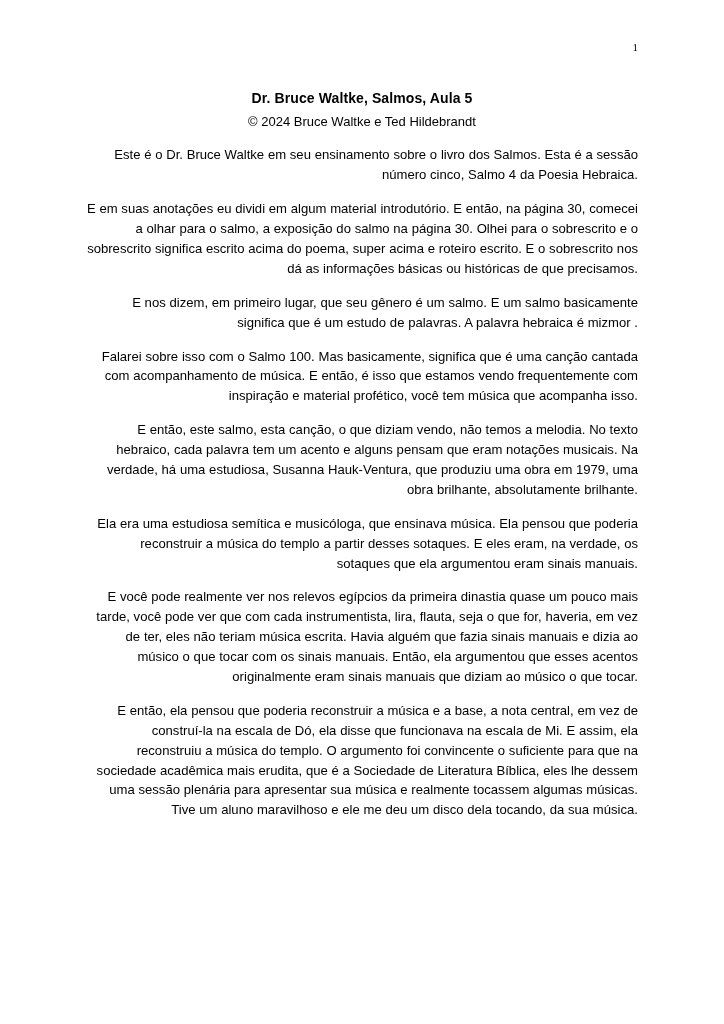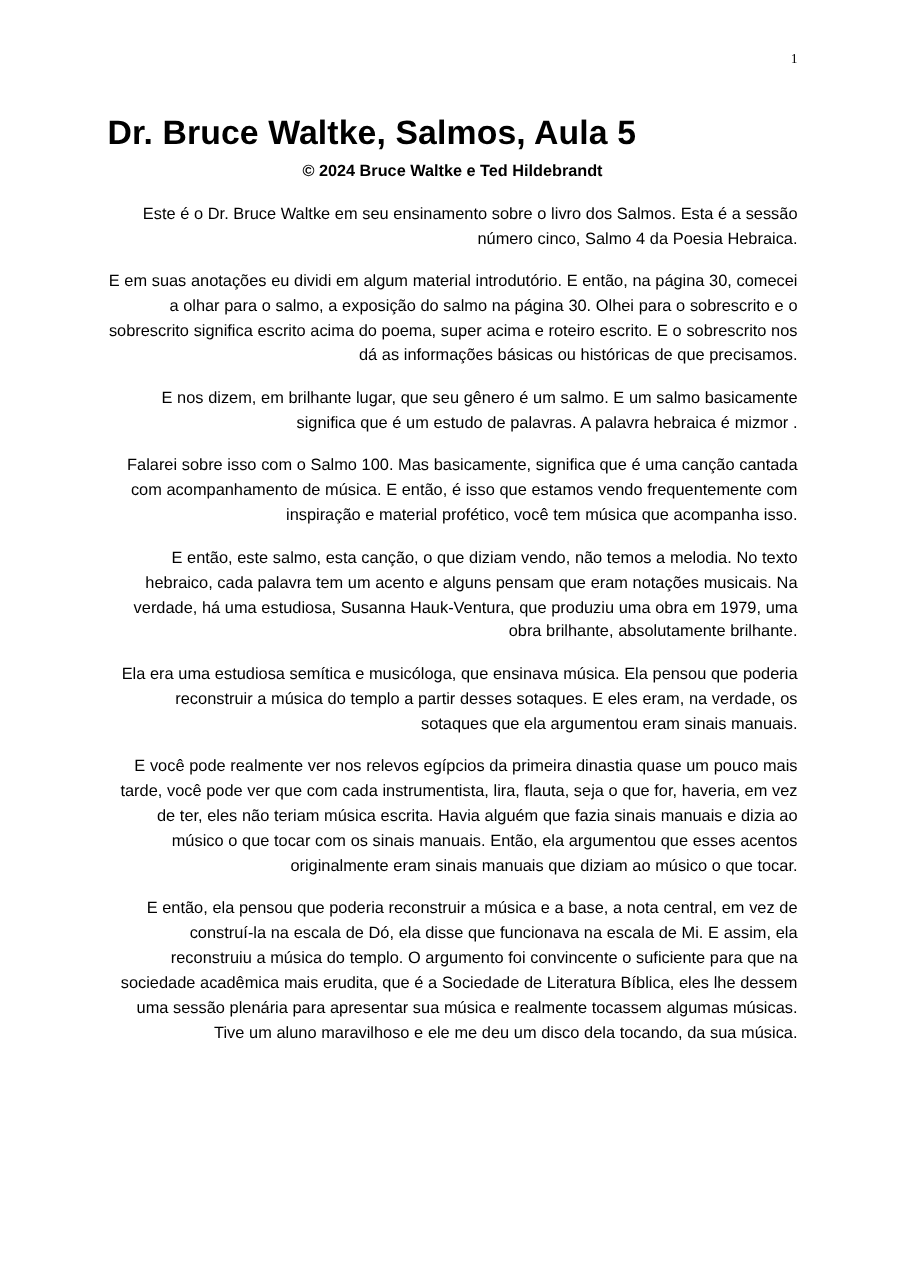--- a/index.html
+++ b/index.html
@@ -26,32 +26,32 @@
     position: absolute;
     top: 42px;
     right: 86px;
     font-size: 11px;
     line-height: 1;
     font-family: "Liberation Serif", serif;
   }
   .doc-title {
     margin: 0;
     padding-top: 52px;
-    text-align: left;
-    font-size: 27px;
+    text-align: center;
+    font-size: 14px;
     font-weight: bold;
     letter-spacing: 0.1px;
     line-height: 1.2;
   }
   .doc-subtitle {
     margin: 0;
     padding-top: 7px;
     text-align: center;
     font-size: 13px;
-    font-weight: bold;
+    font-weight: normal;
     line-height: 1.2;
   }
   .body-copy {
     padding-top: 16px;
   }
   .body-copy p {
     margin: 0 0 14px 0;
     font-size: 13.1px;
     line-height: 1.52;
     text-align: right;
@@ -68,21 +68,21 @@
 
   <div class="page-number">1</div>
 
   <h1 class="doc-title">Dr. Bruce Waltke, Salmos, Aula 5</h1>
 
   <div class="doc-subtitle">© 2024 Bruce Waltke e Ted Hildebrandt</div>
 
   <div class="body-copy">
     <p>Este é o Dr. Bruce Waltke em seu ensinamento sobre o livro dos Salmos. Esta é a sessão número cinco, Salmo 4 da Poesia Hebraica.</p>
     <p>E em suas anotações eu dividi em algum material introdutório. E então, na página 30, comecei a olhar para o salmo, a exposição do salmo na página 30. Olhei para o sobrescrito e o sobrescrito significa escrito acima do poema, super acima e roteiro escrito. E o sobrescrito nos dá as informações básicas ou históricas de que precisamos.</p>
-    <p>E nos dizem, em brilhante lugar, que seu gênero é um salmo. E um salmo basicamente significa que é um estudo de palavras. A palavra hebraica é mizmor .</p>
+    <p>E nos dizem, em primeiro lugar, que seu gênero é um salmo. E um salmo basicamente significa que é um estudo de palavras. A palavra hebraica é mizmor .</p>
     <p>Falarei sobre isso com o Salmo 100. Mas basicamente, significa que é uma canção cantada com acompanhamento de música. E então, é isso que estamos vendo frequentemente com inspiração e material profético, você tem música que acompanha isso.</p>
     <p>E então, este salmo, esta canção, o que diziam vendo, não temos a melodia. No texto hebraico, cada palavra tem um acento e alguns pensam que eram notações musicais. Na verdade, há uma estudiosa, Susanna Hauk-Ventura, que produziu uma obra em 1979, uma obra brilhante, absolutamente brilhante.</p>
     <p>Ela era uma estudiosa semítica e musicóloga, que ensinava música. Ela pensou que poderia reconstruir a música do templo a partir desses sotaques. E eles eram, na verdade, os sotaques que ela argumentou eram sinais manuais.</p>
     <p>E você pode realmente ver nos relevos egípcios da primeira dinastia quase um pouco mais tarde, você pode ver que com cada instrumentista, lira, flauta, seja o que for, haveria, em vez de ter, eles não teriam música escrita. Havia alguém que fazia sinais manuais e dizia ao músico o que tocar com os sinais manuais. Então, ela argumentou que esses acentos originalmente eram sinais manuais que diziam ao músico o que tocar.</p>
     <p>E então, ela pensou que poderia reconstruir a música e a base, a nota central, em vez de construí-la na escala de Dó, ela disse que funcionava na escala de Mi. E assim, ela reconstruiu a música do templo. O argumento foi convincente o suficiente para que na sociedade acadêmica mais erudita, que é a Sociedade de Literatura Bíblica, eles lhe dessem uma sessão plenária para apresentar sua música e realmente tocassem algumas músicas. Tive um aluno maravilhoso e ele me deu um disco dela tocando, da sua música.</p>
   </div>
 
 </div>
 
 </body></html>

